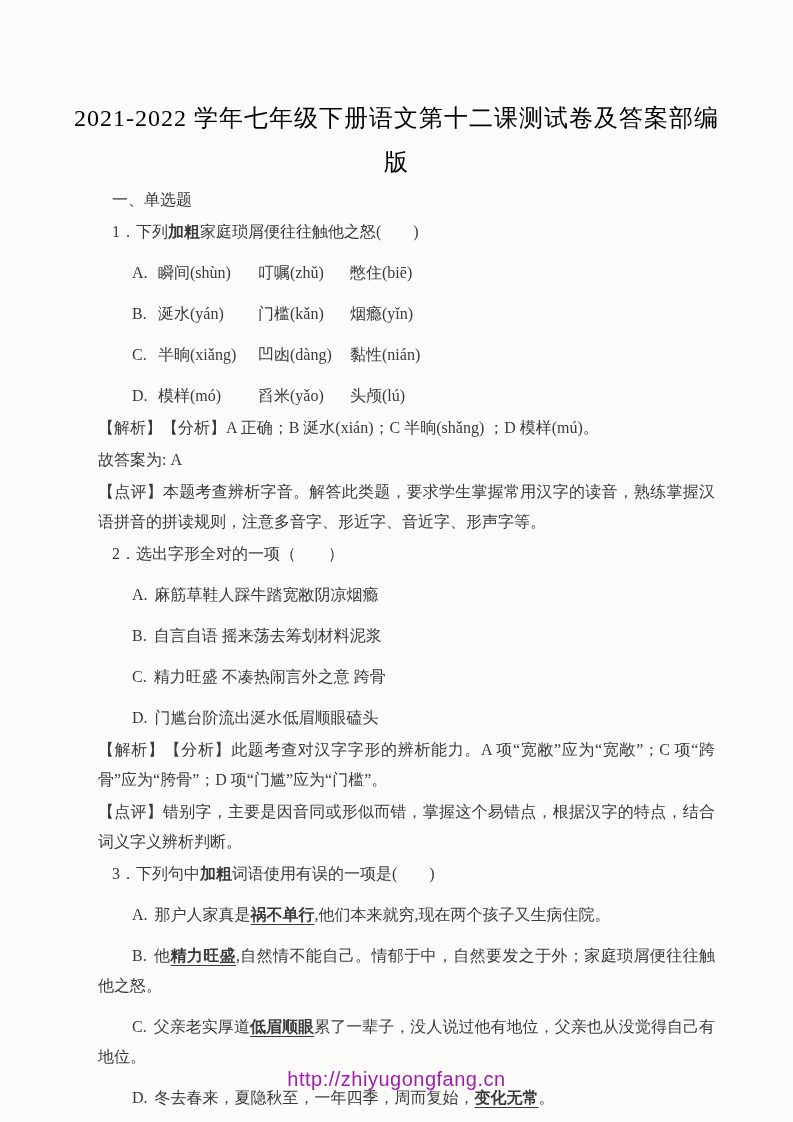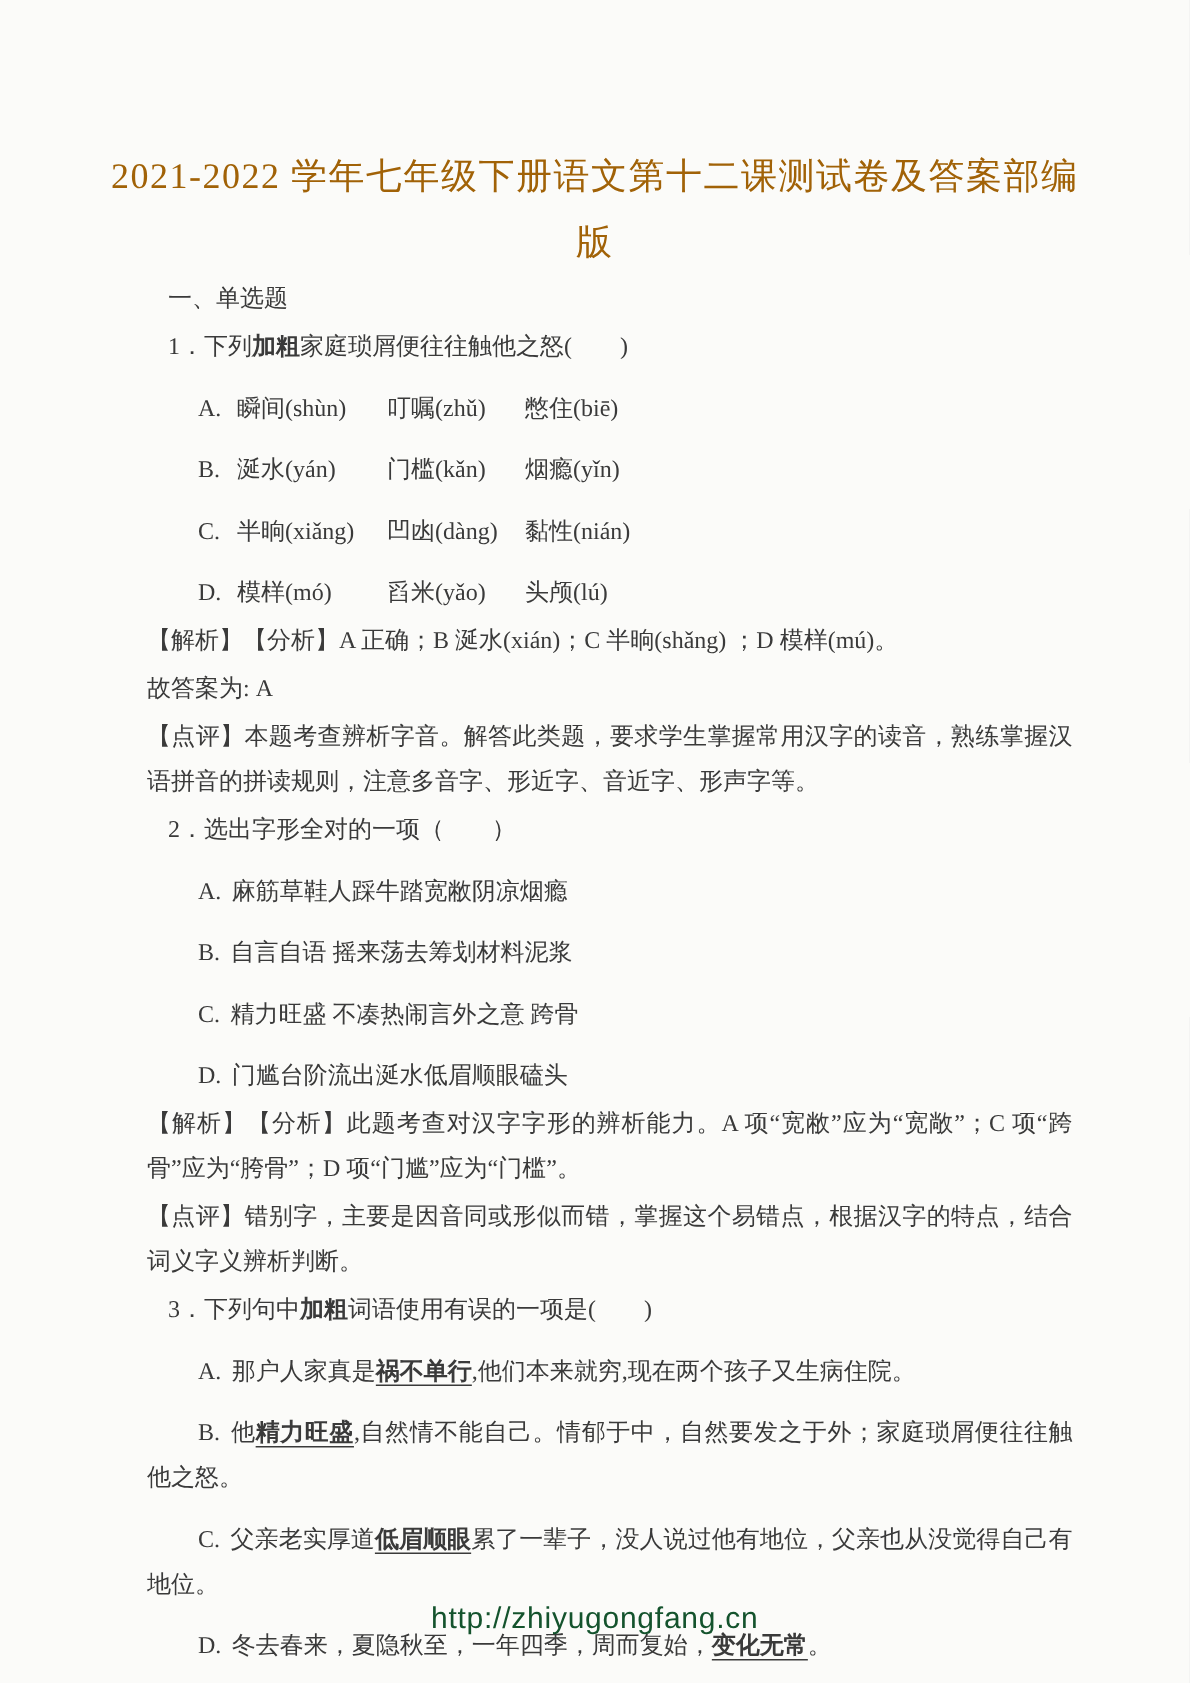--- a/index.html
+++ b/index.html
@@ -14,21 +14,21 @@
     font-family:"Liberation Serif","DejaVu Serif",serif;
     color:#3a3a3a;
     font-size:16px;
     line-height:30px;
   }
   .title-block {
     padding-top:96px;
     text-align:center;
     font-size:24px;
     line-height:44px;
-    color:#a16207;
+    color:#000000;
     letter-spacing:1px;
   }
   .content {
     padding:1px 78px 0 98px;
     text-align:justify;
   }
   .section-heading { margin:0; padding-left:14px; }
   .stem { margin:2px 0 0 0; padding-left:14px; }
   .stem-bold { font-weight:bold; }
   .option { margin:11px 0 2px 0; }
@@ -42,21 +42,21 @@
   .para { margin:1px 0 2px 0; }
   .bu { font-weight:bold; text-decoration:underline; text-underline-offset:4px; }
   .question { margin:0; }
   .footer {
     position:absolute;
     left:0; right:0;
     bottom:28px;
     text-align:center;
     font-family:"Liberation Sans","DejaVu Sans",sans-serif;
     font-size:20px;
-    color:#14532d;
+    color:#a21caf;
     letter-spacing:0.5px;
   }
 </style>
 </head>
 <body>
 
 <div class="page">
 
   <div class="title-block">
     <div>2021-2022 学年七年级下册语文第十二课测试卷及答案部编</div>

